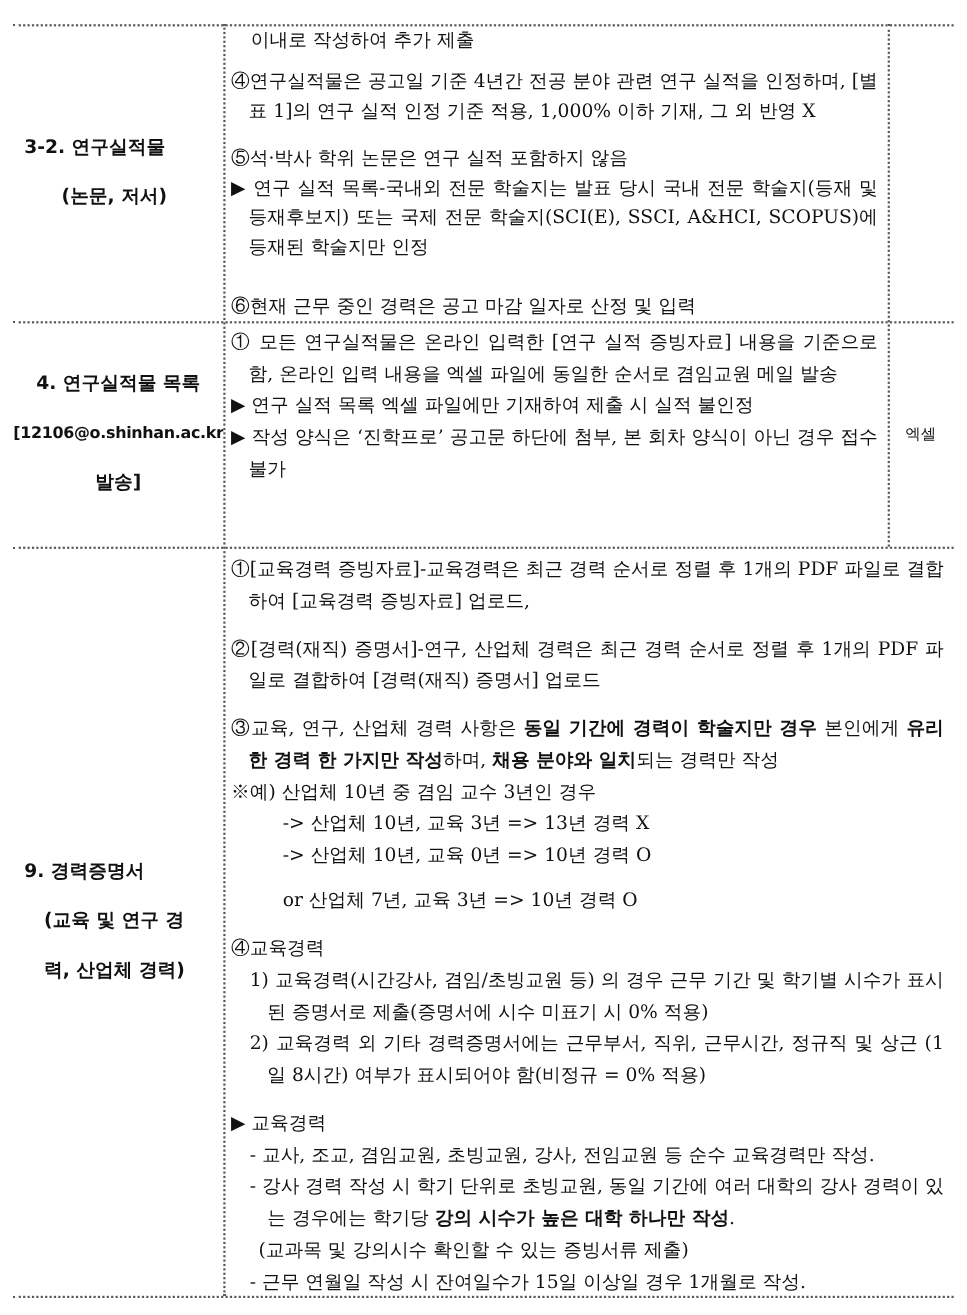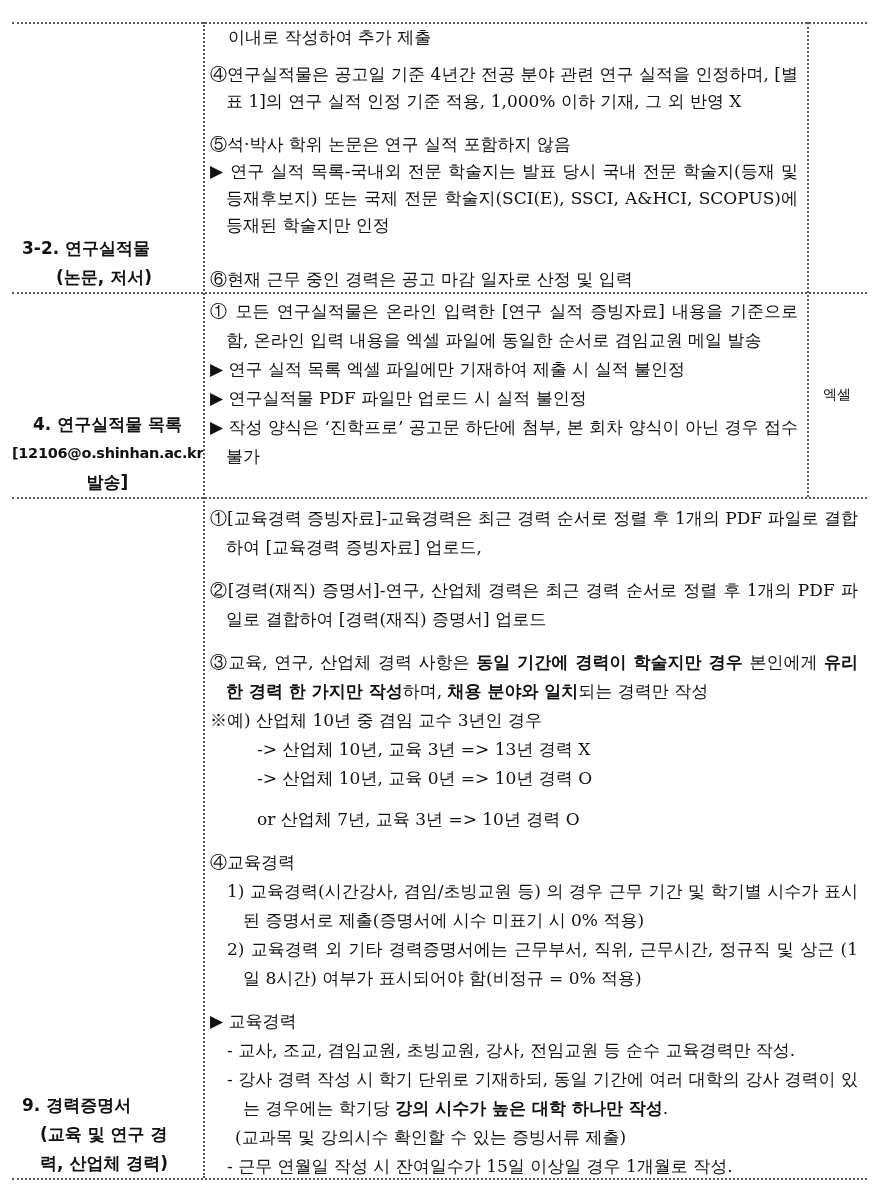--- a/index.html
+++ b/index.html
@@ -10,23 +10,23 @@
     color:#111111;
     font-family:"DejaVu Serif","Liberation Serif",serif;
     overflow:hidden;
   }
   .doc-table{position:absolute;left:12px;top:22px;width:855px;height:1158px;}
   .hl{position:absolute;left:0;width:855px;height:0;border-top:2px dotted #595959;}
   .vl{position:absolute;width:0;border-left:2px dotted #595959;}
   .cell{position:absolute;box-sizing:border-box;overflow:hidden;}
   .title-cell{
     left:0;width:191px;
-    display:flex;flex-direction:column;justify-content:flex-end;
+    display:flex;flex-direction:column;justify-content:center;
     font-family:"DejaVu Sans","Liberation Sans",sans-serif;
-    font-weight:bold;font-size:17px;line-height:29px;
+    font-weight:bold;font-size:17px;line-height:29px;gap:16px;
   }
   .tl{white-space:nowrap;}
   .row-t0 .tl:nth-child(1){padding-left:10px;}
   .row-t0 .tl:nth-child(2){padding-left:44px;}
   .row-t1{text-align:center;}
   .row-t1 .tl:nth-child(2){font-size:14.5px;letter-spacing:-0.3px;}
   .row-t2 .tl:nth-child(1){padding-left:10px;}
   .row-t2 .tl:nth-child(2){padding-left:28px;}
   .row-t2 .tl:nth-child(3){padding-left:28px;}
   .body-cell{
@@ -74,21 +74,20 @@
     </div>
 
     <div class="cell title-cell row-t1" style="top:270px;height:205px;">
         <div class="tl">4. 연구실적물 목록</div>
         <div class="tl">[12106@o.shinhan.ac.kr</div>
         <div class="tl">발송]</div>
       </div>
     <div class="cell body-cell body-r1" style="top:270px;height:205px;width:604px;">
         <div class="para" style="margin-top: 0px; padding-left: 16px; text-indent: -16px;"><span>① 모든 연구실적물은 온라인 입력한 [연구 실적 증빙자료] 내용을 기준으로 함, 온라인 입력 내용을 엑셀 파일에 동일한 순서로 겸임교원 메일 발송</span></div>
         <div class="para" style="margin-top: 0px; padding-left: 16px; text-indent: -16px;"><span>▶ 연구 실적 목록 엑셀 파일에만 기재하여 제출 시 실적 불인정</span></div>
-        <div class="para" style="margin-top: 0px; padding-left: 16px; text-indent: -16px;"><span>▶ 연구실적물 PDF 파일만 업로드 시 실적 불인정</span></div>
         <div class="para" style="margin-top: 0px; padding-left: 16px; text-indent: -16px;"><span>▶ 작성 양식은 ‘진학프로’ 공고문 하단에 첨부, 본 회차 양식이 아닌 경우 접수 불가</span></div>
       </div>
     <div class="cell side-cell" style="top:270px;height:205px;left:795px;width:60px;">
       <span>엑셀</span>
     </div>
 
     <div class="cell title-cell row-t2" style="top:475px;height:681px;">
         <div class="tl">9. 경력증명서</div>
         <div class="tl">(교육 및 연구 경</div>
         <div class="tl">력, 산업체 경력)</div>
@@ -99,20 +98,20 @@
         <div class="para" style="margin-top: 14px; padding-left: 16px; text-indent: -16px;"><span>③교육, 연구, 산업체 경력 사항은 </span><span class="b">동일 기간에 경력이 학술지만 경우</span><span> 본인에게 </span><span class="b">유리한 경력 한 가지만 작성</span><span>하며, </span><span class="b">채용 분야와 일치</span><span>되는 경력만 작성</span></div>
         <div class="para" style="margin-top: 0px; padding-left: 0px;"><span>※예) 산업체 10년 중 겸임 교수 3년인 경우</span></div>
         <div class="para" style="margin-top: 0px; padding-left: 47px;"><span>-&gt; 산업체 10년, 교육 3년 =&gt; 13년 경력 X</span></div>
         <div class="para" style="margin-top: 0px; padding-left: 47px;"><span>-&gt; 산업체 10년, 교육 0년 =&gt; 10년 경력 O</span></div>
         <div class="para" style="margin-top: 12px; padding-left: 47px;"><span>or 산업체  7년, 교육 3년 =&gt; 10년 경력 O</span></div>
         <div class="para" style="margin-top: 14px; padding-left: 0px;"><span>④교육경력</span></div>
         <div class="para" style="margin-top: 0px; padding-left: 33px; text-indent: -16px;"><span>1) 교육경력(시간강사, 겸임/초빙교원 등) 의 경우 근무 기간 및 학기별 시수가 표시된 증명서로 제출(증명서에 시수 미표기 시 0% 적용)</span></div>
         <div class="para" style="margin-top: 0px; padding-left: 33px; text-indent: -16px;"><span>2) 교육경력 외 기타 경력증명서에는 근무부서, 직위, 근무시간, 정규직 및 상근 (1일 8시간) 여부가 표시되어야 함(비정규 = 0% 적용)</span></div>
         <div class="para" style="margin-top: 14px; padding-left: 0px;"><span>▶ 교육경력</span></div>
         <div class="para" style="margin-top: 0px; padding-left: 33px; text-indent: -16px;"><span>- 교사, 조교, 겸임교원, 초빙교원, 강사, 전임교원 등 순수 교육경력만 작성.</span></div>
-        <div class="para" style="margin-top: 0px; padding-left: 33px; text-indent: -16px;"><span>- 강사 경력 작성 시 학기 단위로 기재하되, 동일 기간에 여러 대학의 강사 경력이 있는 경우에는 학기당 </span><span class="b">강의 시수가 높은 대학 하나만 작성</span><span>.</span></div>
+        <div class="para" style="margin-top: 0px; padding-left: 33px; text-indent: -16px;"><span>- 강사 경력 작성 시 학기 단위로 초빙교원, 동일 기간에 여러 대학의 강사 경력이 있는 경우에는 학기당 </span><span class="b">강의 시수가 높은 대학 하나만 작성</span><span>.</span></div>
         <div class="para" style="margin-top: 0px; padding-left: 25px;"><span>(교과목 및 강의시수 확인할 수 있는 증빙서류 제출)</span></div>
         <div class="para" style="margin-top: 0px; padding-left: 33px; text-indent: -16px;"><span>- 근무 연월일 작성 시 잔여일수가 15일 이상일 경우 1개월로 작성.</span></div>
         <div class="para" style="margin-top: 0px; padding-left: 33px; text-indent: -16px;"><span>- 고등학교 이하의 학교에서 근무한 경력 작성 시 담당 과목을 반드시 작성.</span></div>
       </div>
 
   </div>
 </div>
 
 </body></html>

